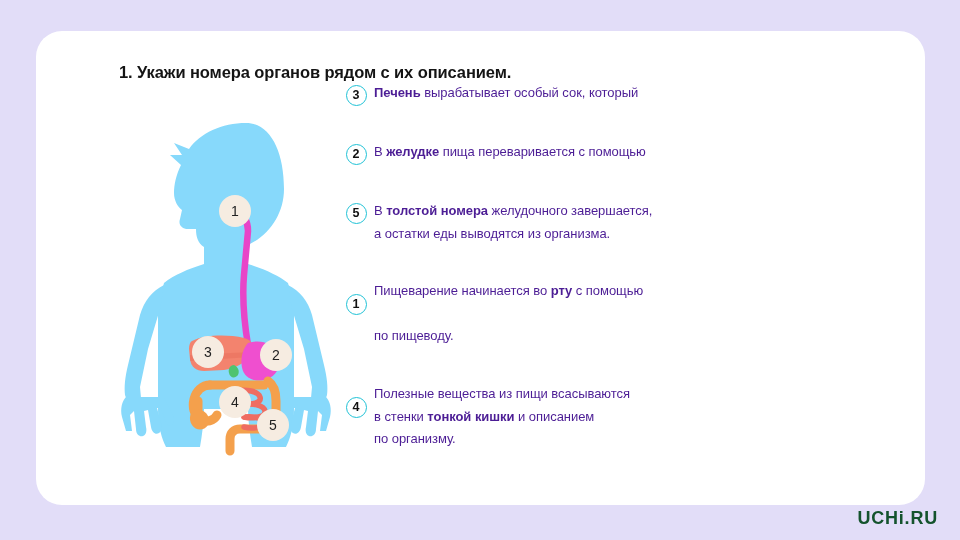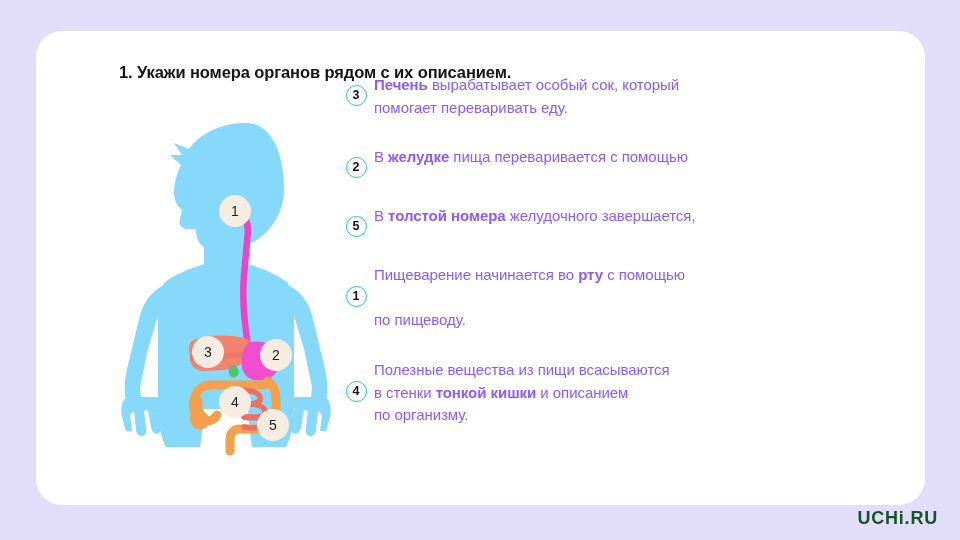--- a/index.html
+++ b/index.html
@@ -76,24 +76,25 @@
     font-size: 12.5px;
     font-weight: bold;
     display: flex;
     align-items: center;
     justify-content: center;
     box-sizing: border-box;
     line-height: 1;
   }
   .desc-text {
     flex: 1;
-    font-size: 15px;
+    font-size: 13px;
     line-height: 22.6px;
-    color: #8b5cf6;
+    color: #4c1d95;
     letter-spacing: -0.05px;
+    margin-top: 8px;
   }
   .desc-text b { font-weight: bold; }
 
   
   #row-0 { margin-top: 0px;  }
   #row-1 { margin-top: 27px; }
   #row-2 { margin-top: 27px; }
   #row-3 { margin-top: 27px; }
   #row-4 { margin-top: 27px; }
 
@@ -275,35 +276,35 @@
         </g>
       </g>
     </svg>
   </div>
 
   <div id="desc-col">
     <div class="desc-row" id="row-0">
       <div class="badge-wrap">
         <div class="badge">3</div>
       </div>
-      <div class="desc-text"><b>Печень</b><span> вырабатывает особый сок, который</span><br><span>помогает переваривать еду.</span></div>
+      <div class="desc-text"><b>Печень</b><span> вырабатывает особый сок, который</span><br></div>
     </div>
 
     <div class="desc-row" id="row-1">
       <div class="badge-wrap">
         <div class="badge">2</div>
       </div>
       <div class="desc-text"><span>В </span><b>желудке</b><span> пища переваривается с помощью</span><br></div>
     </div>
 
     <div class="desc-row" id="row-2">
       <div class="badge-wrap">
         <div class="badge">5</div>
       </div>
-      <div class="desc-text"><span>В </span><b>толстой номера</b><span> желудочного завершается,</span><br></div>
+      <div class="desc-text"><span>В </span><b>толстой номера</b><span> желудочного завершается,</span><br><span>а остатки еды выводятся из организма.</span></div>
     </div>
 
     <div class="desc-row" id="row-3">
       <div class="badge-wrap">
         <div class="badge">1</div>
       </div>
       <div class="desc-text"><span>Пищеварение начинается во </span><b>рту</b><span> с помощью</span><br><br><span>по пищеводу.</span></div>
     </div>
 
     <div class="desc-row" id="row-4">

